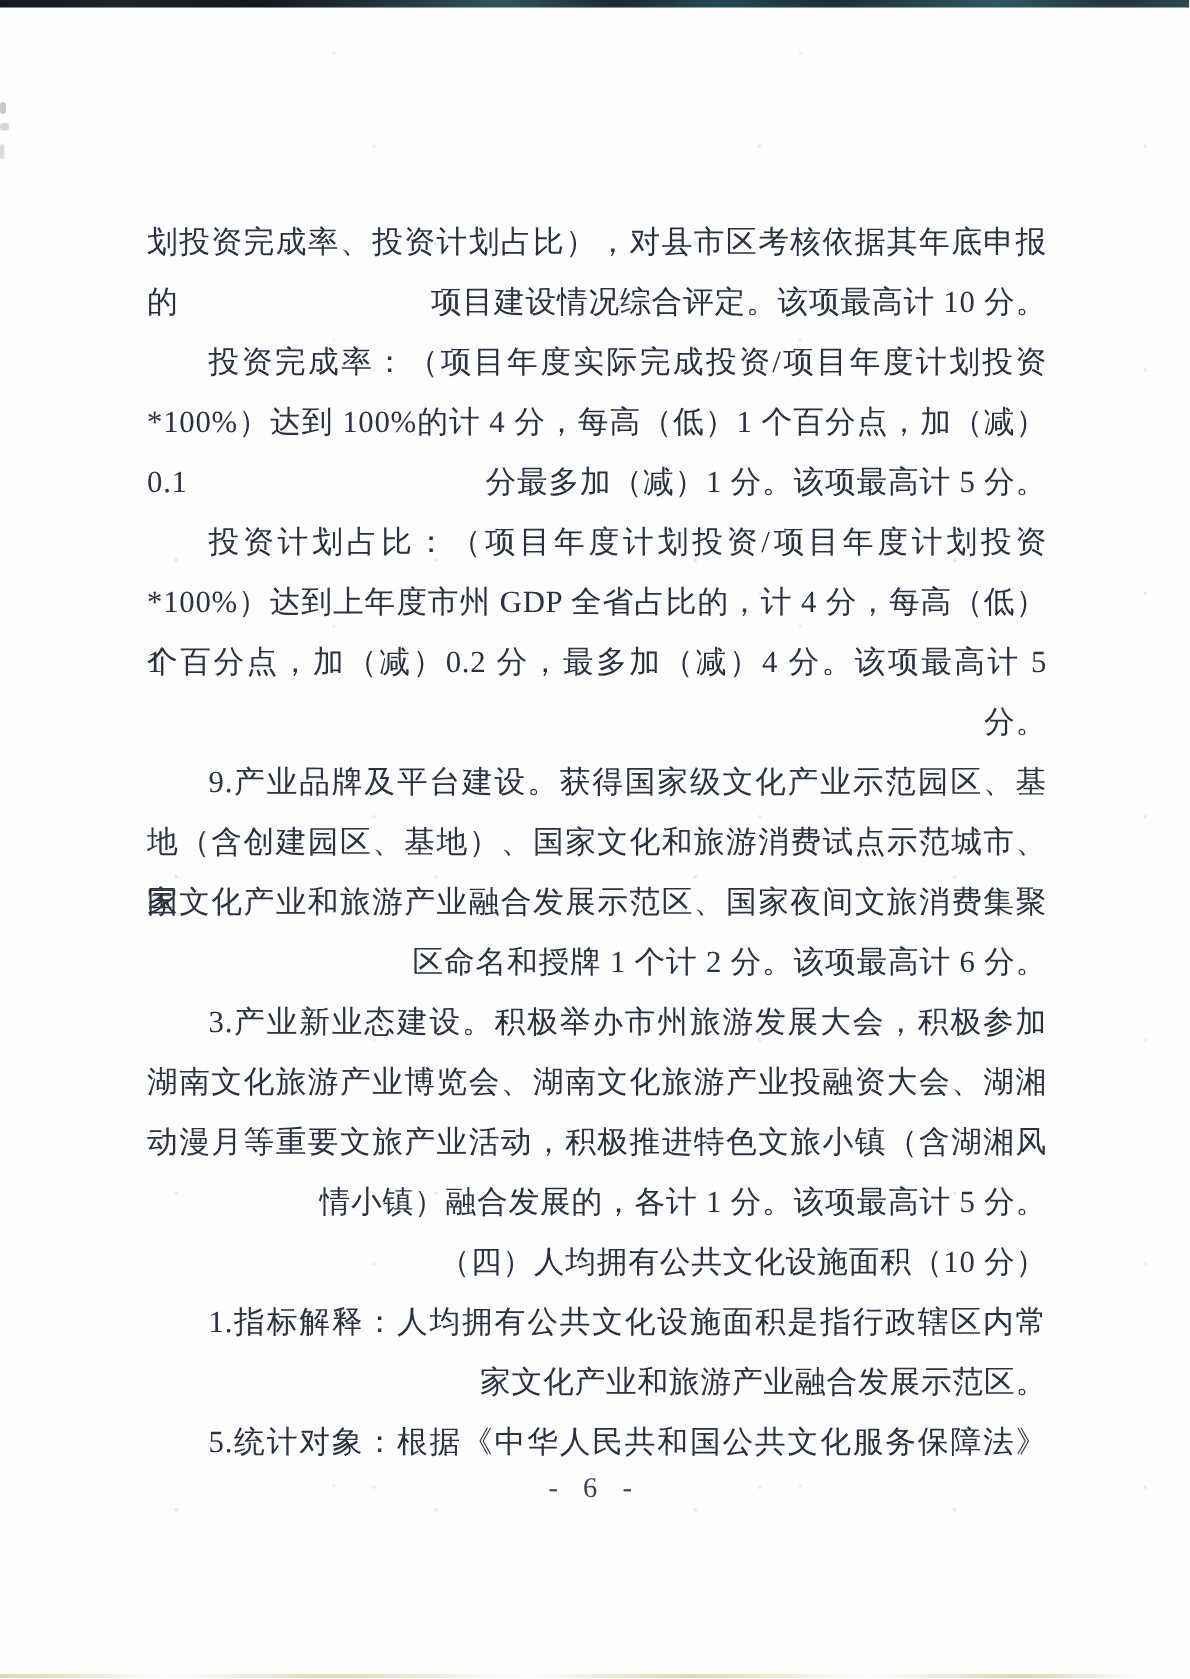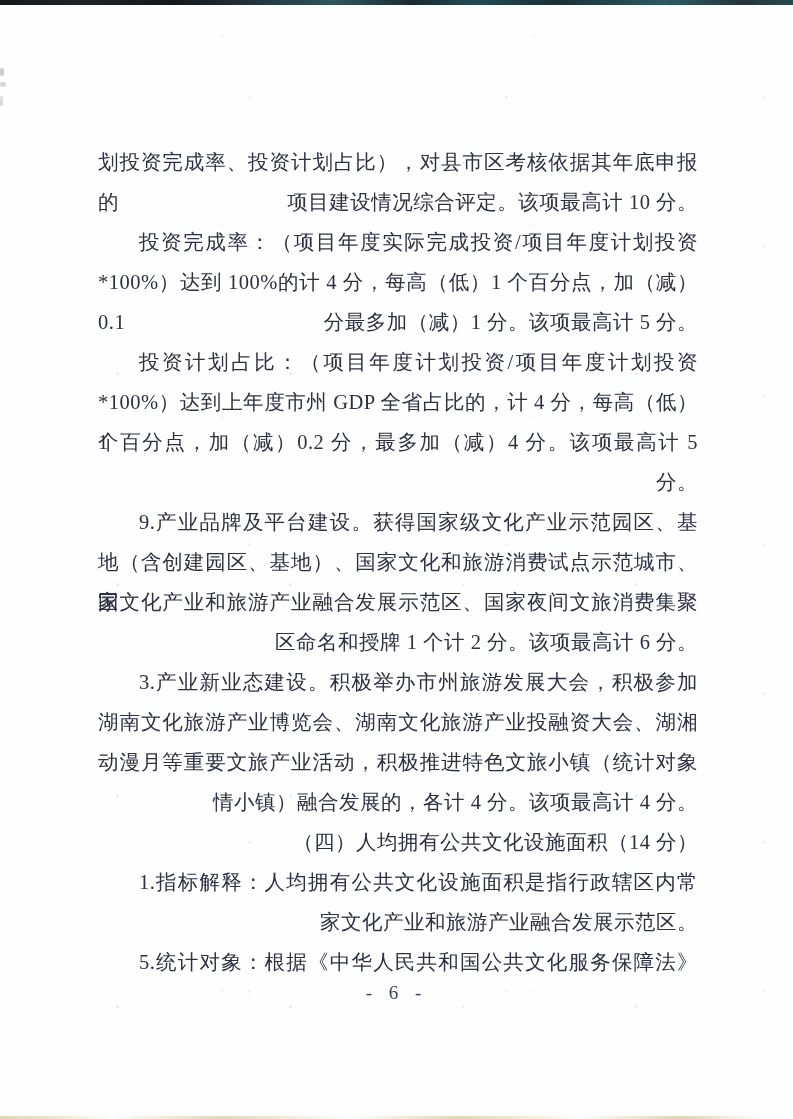--- a/index.html
+++ b/index.html
@@ -103,23 +103,23 @@
       <div class="line just ind">投资计划占比：（项目年度计划投资/项目年度计划投资</div>
       <div class="line just">*100%）达到上年度市州 GDP 全省占比的，计 4 分，每高（低）1</div>
       <div class="line just">个百分点，加（减）0.2 分，最多加（减）4 分。该项最高计 5</div>
       <div class="line">分。</div>
       <div class="line just ind">9.产业品牌及平台建设。获得国家级文化产业示范园区、基</div>
       <div class="line just">地（含创建园区、基地）、国家文化和旅游消费试点示范城市、国</div>
       <div class="line just">家文化产业和旅游产业融合发展示范区、国家夜间文旅消费集聚</div>
       <div class="line">区命名和授牌 1 个计 2 分。该项最高计 6 分。</div>
       <div class="line just ind">3.产业新业态建设。积极举办市州旅游发展大会，积极参加</div>
       <div class="line just">湖南文化旅游产业博览会、湖南文化旅游产业投融资大会、湖湘</div>
-      <div class="line just">动漫月等重要文旅产业活动，积极推进特色文旅小镇（统计对象</div>
-      <div class="line">情小镇）融合发展的，各计 4 分。该项最高计 4 分。</div>
-      <div class="line ind">（四）人均拥有公共文化设施面积（14 分）</div>
+      <div class="line just">动漫月等重要文旅产业活动，积极推进特色文旅小镇（含湖湘风</div>
+      <div class="line">情小镇）融合发展的，各计 1 分。该项最高计 5 分。</div>
+      <div class="line ind">（四）人均拥有公共文化设施面积（10 分）</div>
       <div class="line just ind">1.指标解释：人均拥有公共文化设施面积是指行政辖区内常</div>
       <div class="line">家文化产业和旅游产业融合发展示范区。</div>
       <div class="line just ind">5.统计对象：根据《中华人民共和国公共文化服务保障法》</div>
     </div>
 
   <div class="page-number">- 6 -</div>
 
   <div class="edge-bottom"></div>
 </div>
 

